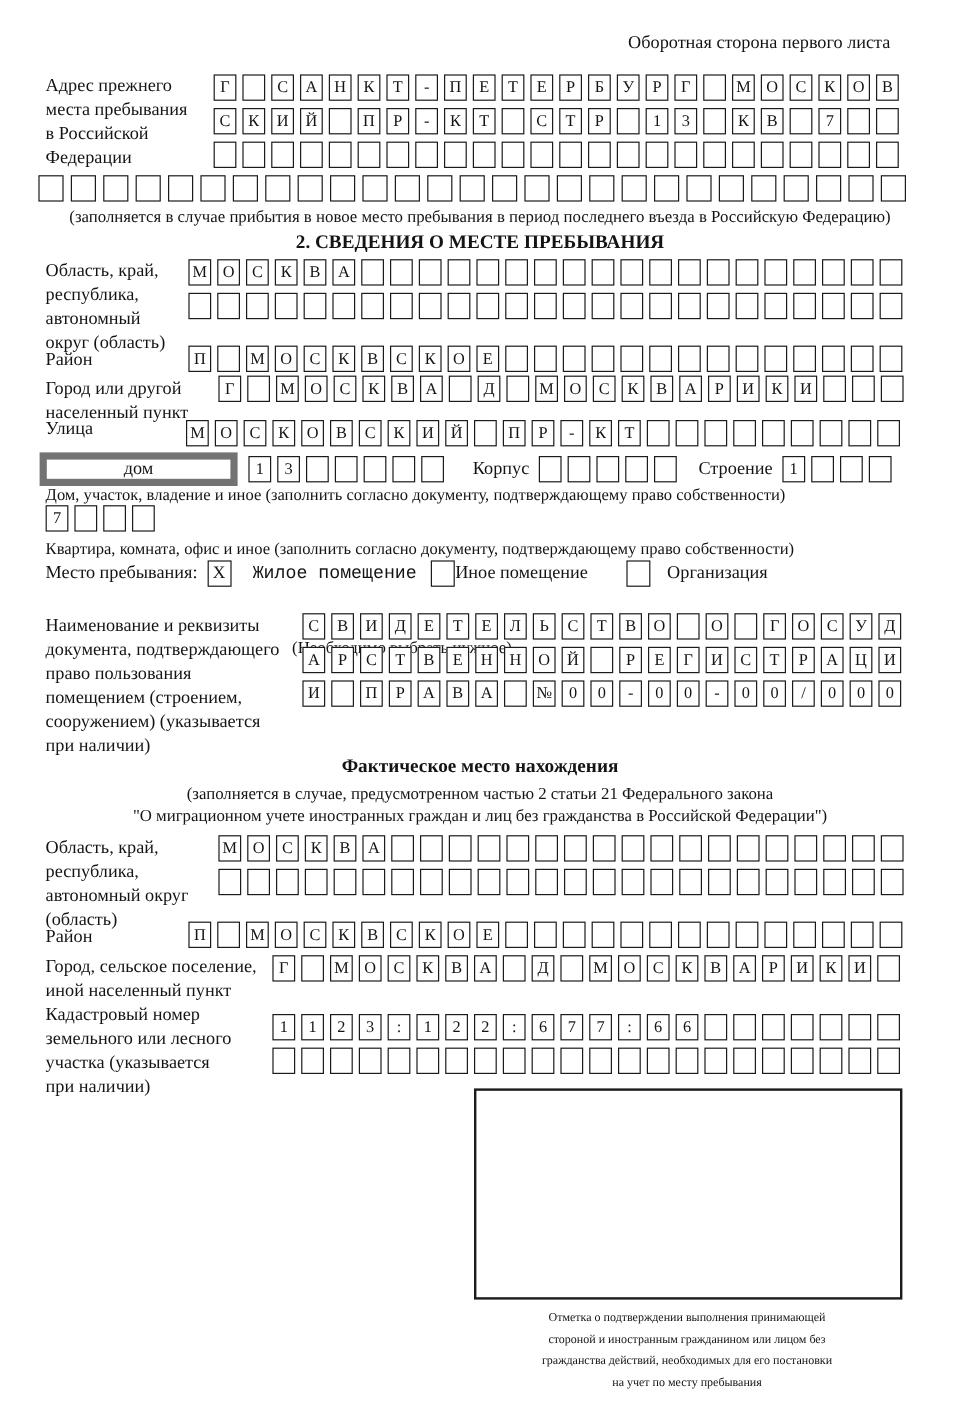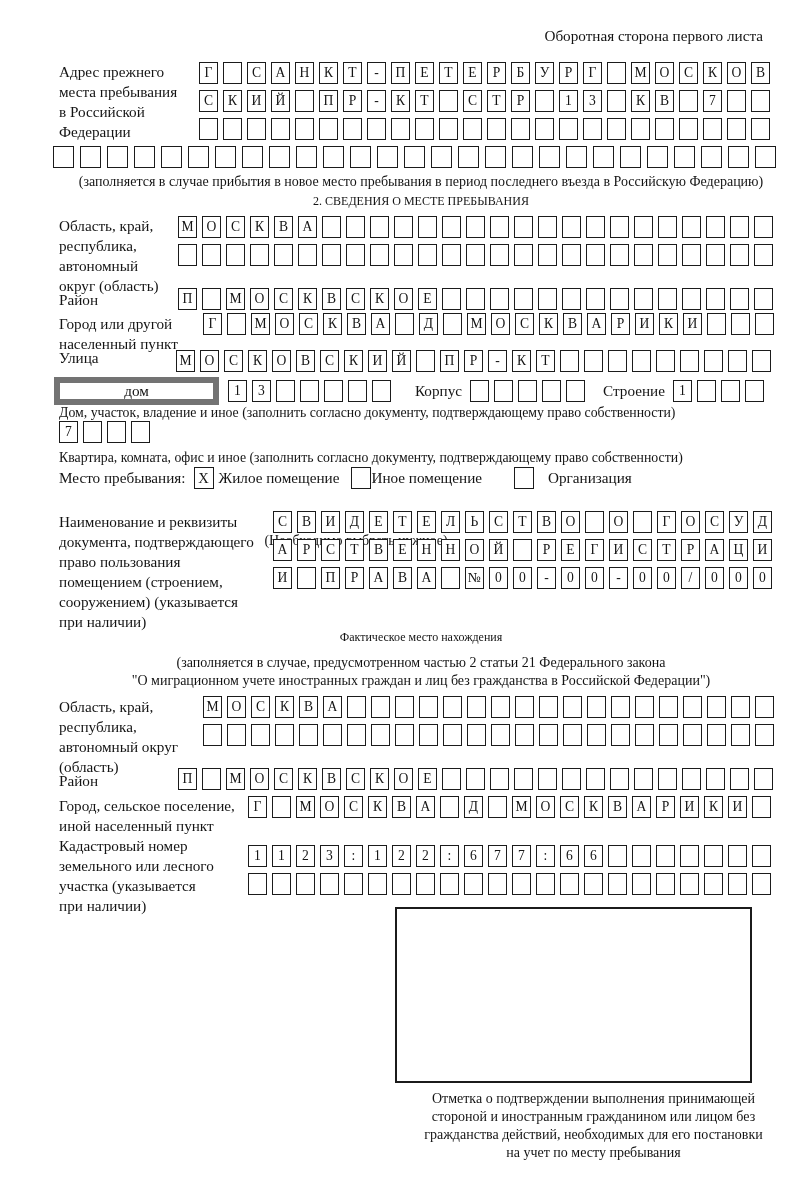--- a/index.html
+++ b/index.html
@@ -1,24 +1,24 @@
 <!DOCTYPE html>
 <html><head>
 <meta charset="utf-8">
 <style>
   html,body{margin:0;padding:0;}
   body{
     width:800px;height:1180px;background:#ffffff;position:relative;
     font-family:"Liberation Serif","DejaVu Serif",serif;color:#141414;
     overflow:hidden;
   }
-  .abs{position:absolute;padding-left:21px;}
+  .abs{position:absolute;}
   .lbl{font-size:15.2px;line-height:20px;white-space:pre-line;}
   .note{font-size:14px;line-height:17px;}
-  .title{font-size:12px;font-weight:normal;}
+  .title{font-size:16px;font-weight:bold;}
   .center{left:0;width:800px;text-align:center;}
   .cells{display:flex;}
   .cells .cell{
     width:19px;height:22px;box-sizing:border-box;flex:none;
     border:1.8px solid #1b1b1b;margin-right:5px;background:#fff;
     display:inline-flex;align-items:center;justify-content:center;
     font-size:13.6px;
   }
   .cells.wide .cell{width:21px;margin-right:6px;}
   .rowstack .cells{margin-bottom:6px;}
@@ -338,21 +338,21 @@
       <span class="cell"></span>
       <span class="cell"></span>
       <span class="cell"></span>
     </div>
 </div>
 <div class="abs note" style="top:449px;left:38px;font-size:13.8px;">Квартира, комната, офис и иное (заполнить согласно документу, подтверждающему право собственности)</div>
 
 <div class="abs inlinerow" style="top:467px;left:38px;">
   <div class="lbl">Место пребывания:</div>
   <div class="checkbox" style="margin-left:8px;">X</div>
-  <div class="lbl" style="margin-left:5px;">Жилое помещение</div>
+  <div class="lbl" style="margin-left:18px;font-family:Liberation Mono, monospace;">Жилое помещение</div>
   <div class="checkbox" style="margin-left:12px;"></div>
   <div class="lbl" style="">Иное помещение</div>
   <div class="checkbox" style="margin-left:32px;"></div>
   <div class="lbl" style="margin-left:14px;">Организация</div>
 </div>
 <div class="abs note" style="top:490px;left:135px;width:400px;text-align:center;margin-top:42px;">(Необходимо выбрать нужное)</div>
 
 <div class="abs lbl" style="top:512px;left:38px;">Наименование и реквизиты
 документа, подтверждающего
 право пользования
@@ -599,16 +599,16 @@
       <span class="cell"></span>
       <span class="cell"></span>
       <span class="cell"></span>
       <span class="cell"></span>
       <span class="cell"></span>
       <span class="cell"></span>
     </div>
 </div>
 
 <div class="abs stampbox" style="top:907px;left:395px;width:357px;height:176px;"></div>
-<div class="abs note" style="top:1090px;left:385px;width:375px;text-align:center;white-space:pre-line;font-size:14px;line-height:18px;">Отметка о подтверждении выполнения принимающей
+<div class="abs note" style="top:1090px;left:385px;width:375px;text-align:center;white-space:pre-line;font-size:10px;line-height:18px;">Отметка о подтверждении выполнения принимающей
 стороной и иностранным гражданином или лицом без
 гражданства действий, необходимых для его постановки
 на учет по месту пребывания</div>
 
 </body></html>

